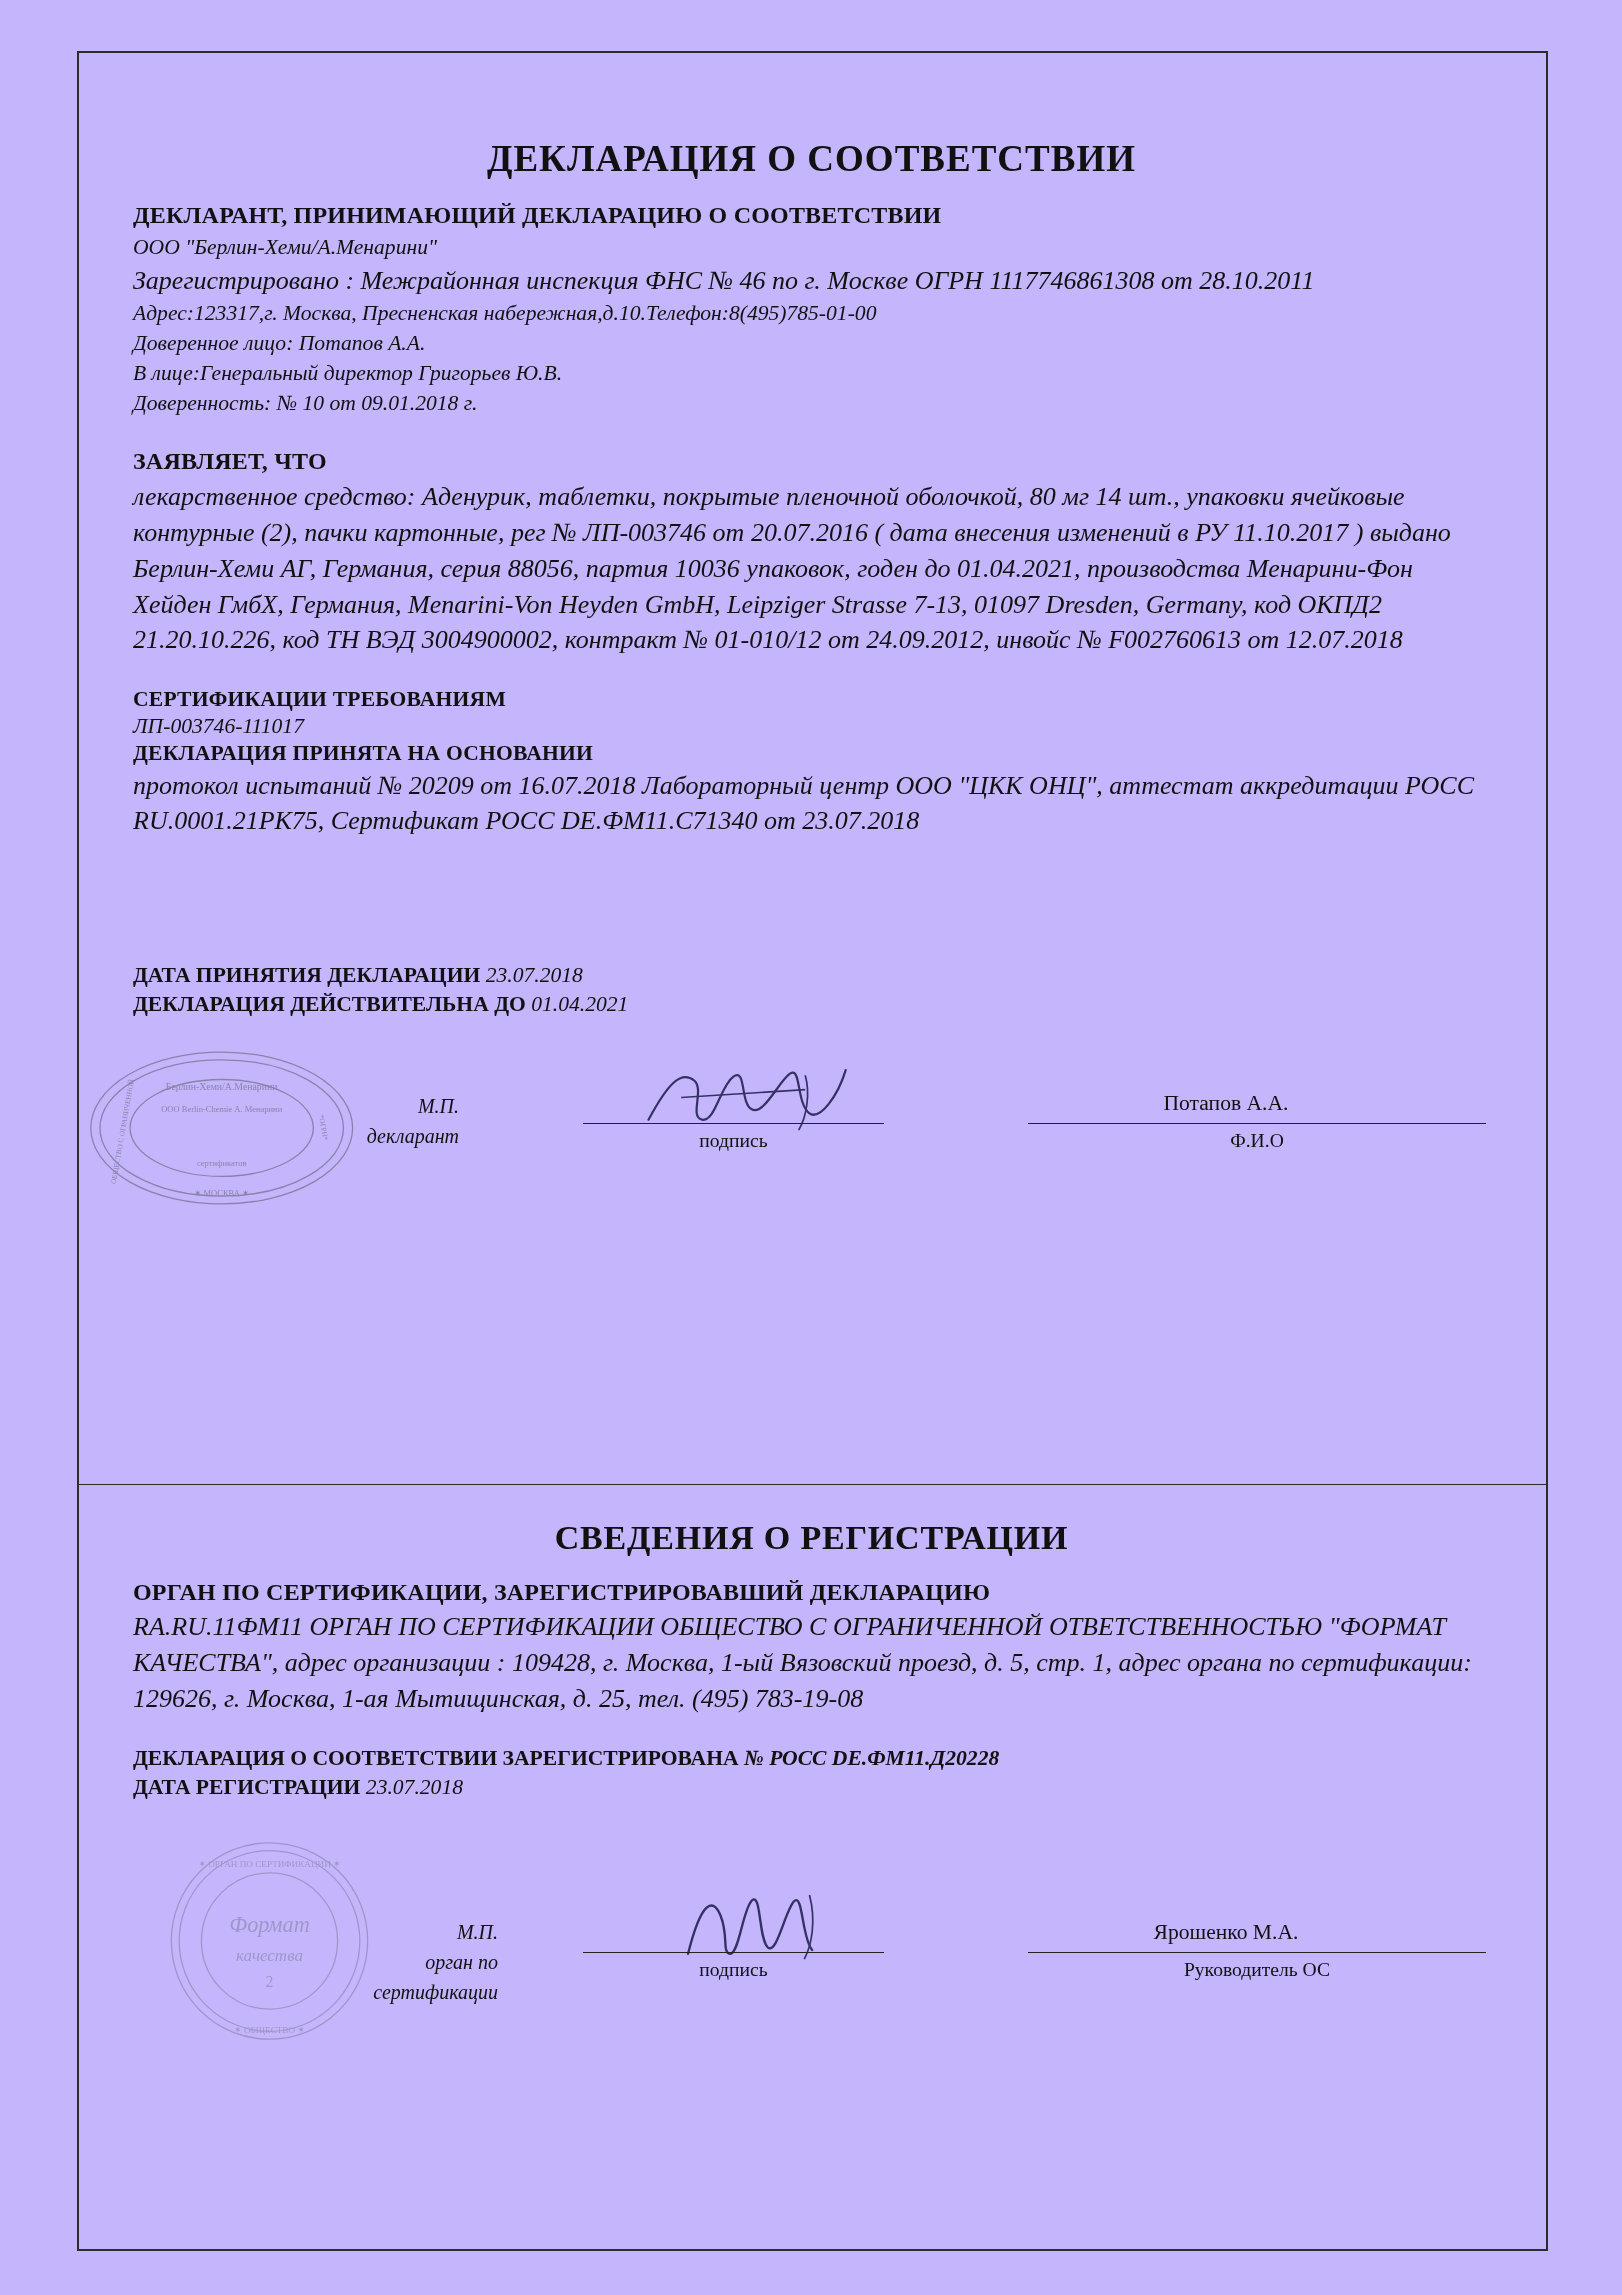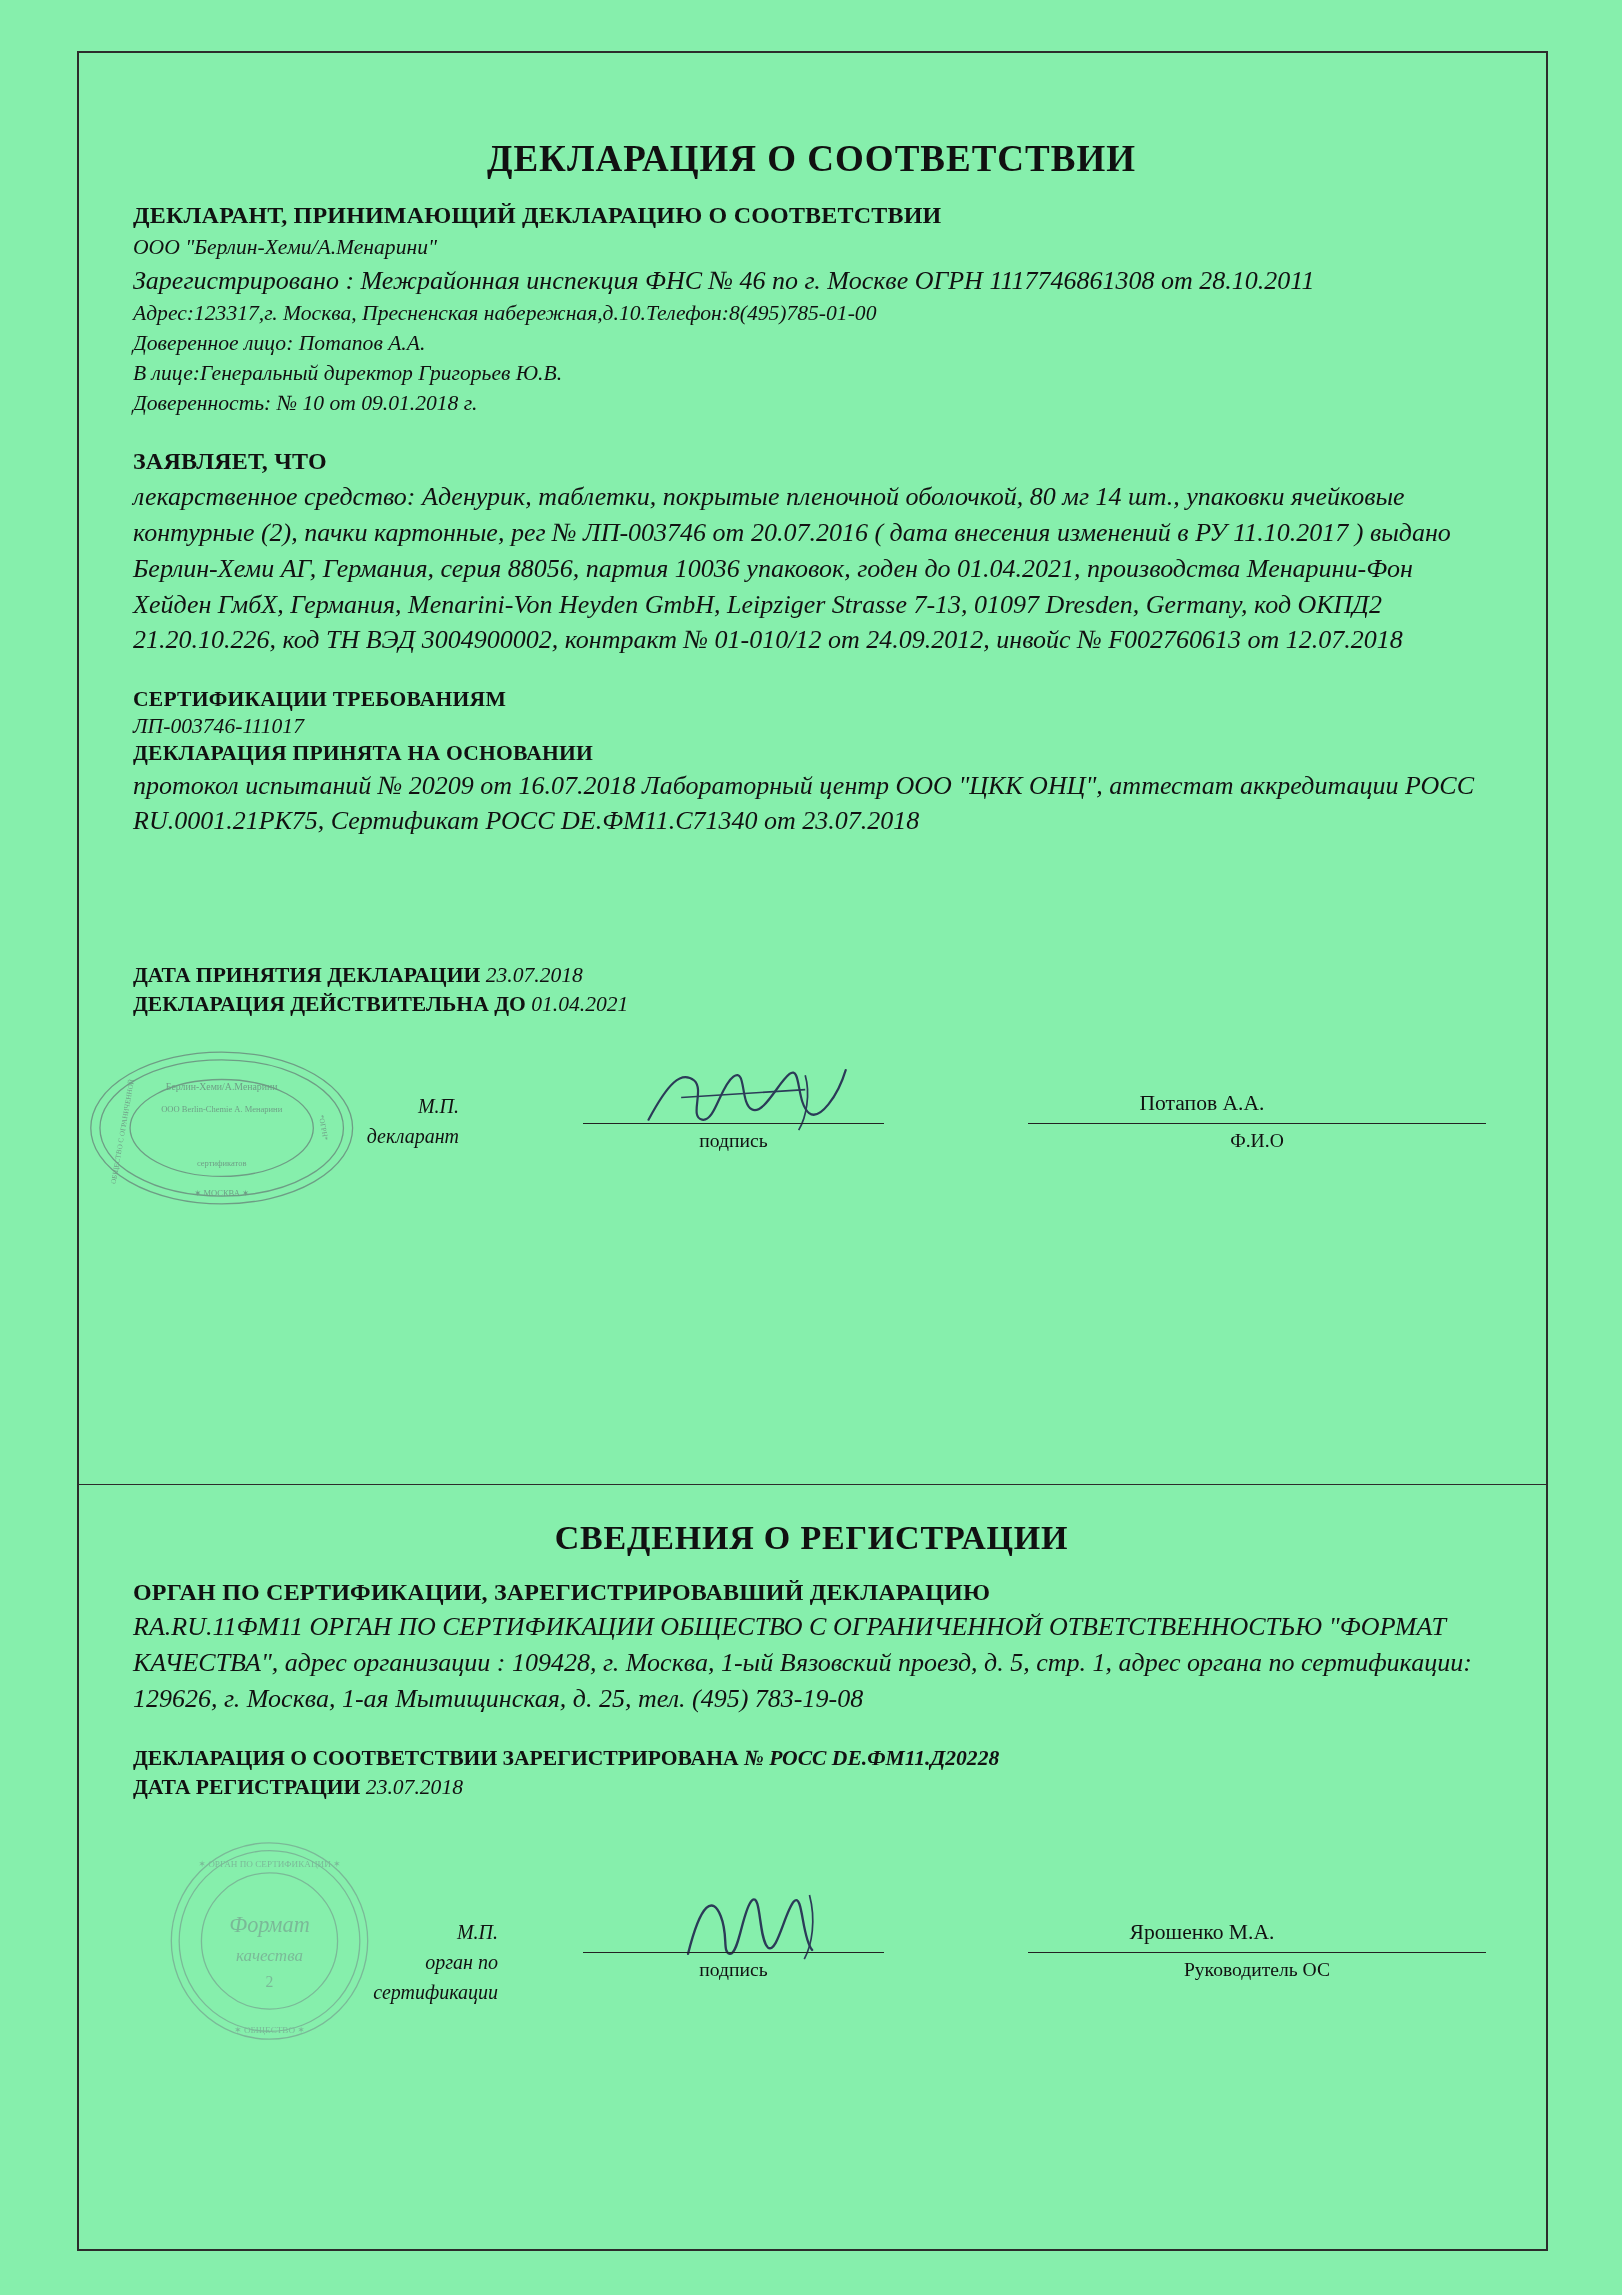--- a/index.html
+++ b/index.html
@@ -12,21 +12,21 @@
     height: 2295px;
     font-family: "Liberation Serif", serif;
     color: #111;
     position: relative;
   }
   .page {
     position: absolute;
     left: 0; top: 0;
     width: 1622px;
     height: 2295px;
-    background: #86efac;
+    background: #c4b5fd;
   }
   
   .scan-border {
     position: absolute;
     left: 77px;
     top: 51px;
     width: 1471px;
     height: 2200px;
     border: 2px solid #2c2c2c;
     box-sizing: border-box;
@@ -141,21 +141,21 @@
   }
   .sig-line-2 {
     position: absolute;
     left: 929px;
     top: 73px;
     width: 458px;
     border-bottom: 1.3px solid #222;
   }
   .sig-name-2 {
     position: absolute;
-    left: 874px;
+    left: 898px;
     top: 41px;
     width: 458px;
     text-align: center;
     font-size: 21.6px;
   }
   .sig-cap-2 {
     position: absolute;
     left: 929px;
     top: 80px;
     width: 458px;

